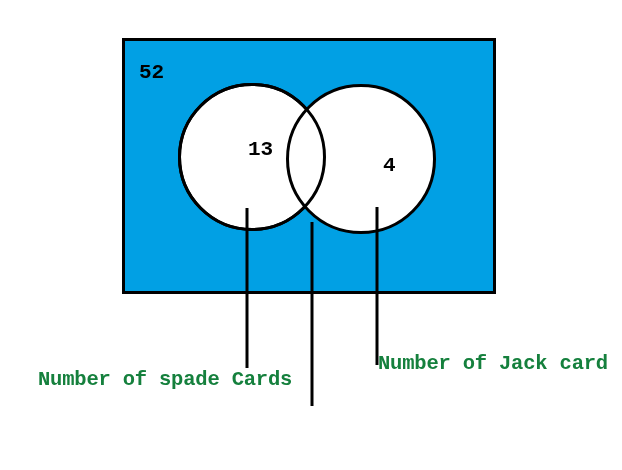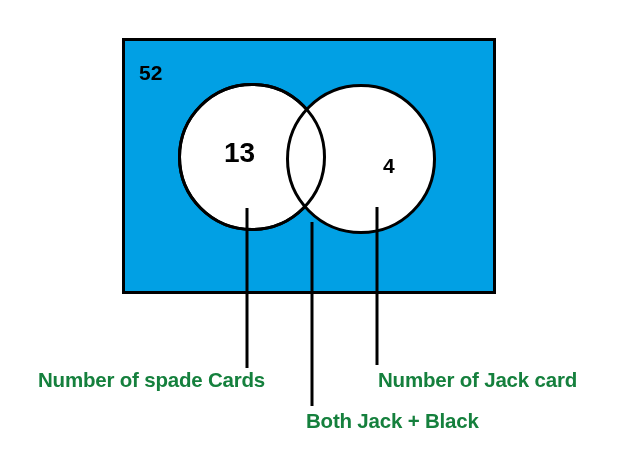--- a/index.html
+++ b/index.html
@@ -6,51 +6,51 @@
     margin: 0;
     padding: 0;
     background: #ffffff;
   }
   #canvas {
     position: relative;
     width: 622px;
     height: 470px;
     background: #ffffff;
     overflow: hidden;
-    font-family: Liberation Sans, sans-serif;
+    font-family: Liberation Mono, monospace;
   }
   #venn-svg {
     position: absolute;
     top: 0;
     left: 0;
     width: 622px;
     height: 470px;
   }
   .num-label {
     position: absolute;
     font-weight: bold;
     color: #000000;
     white-space: nowrap;
     line-height: 1;
   }
   #label-universe { left: 139px; top: 62px;  font-size: 21px; }
-  #label-left     { left: 224px; top: 139px; font-size: 28px; }
+  #label-left     { left: 248px; top: 139px; font-size: 21px; }
   #label-right    { left: 383px; top: 155px; font-size: 21px; }
 
   .caption {
     position: absolute;
     font-weight: bold;
     color: #15803d;
     white-space: nowrap;
     line-height: 1;
     font-size: 20.5px;
     letter-spacing: -0.2px;
   }
   #caption-left   { left: 38px;  top: 370px; }
-  #caption-right  { left: 378px; top: 370px; }
+  #caption-right  { left: 378px; top: 354px; }
   #caption-center { left: 306px; top: 411px; }
 </style>
 </head>
 <body>
 
 <div id="canvas">
 
   <svg id="venn-svg" viewBox="0 0 622 470">
 
     <rect x="123.5" y="39.5" width="371" height="253" fill="#01A0E4" stroke="#000000" stroke-width="3"></rect>
@@ -72,15 +72,14 @@
   <div class="num-label" id="label-universe">52</div>
 
   <div class="num-label" id="label-left">13</div>
 
   <div class="num-label" id="label-right">4</div>
 
   <div class="caption" id="caption-left">Number of spade Cards</div>
 
   <div class="caption" id="caption-right">Number of Jack card</div>
 
-  <div class="caption" id="caption-center">Both Jack + Black</div>
 
 </div>
 
 </body></html>

